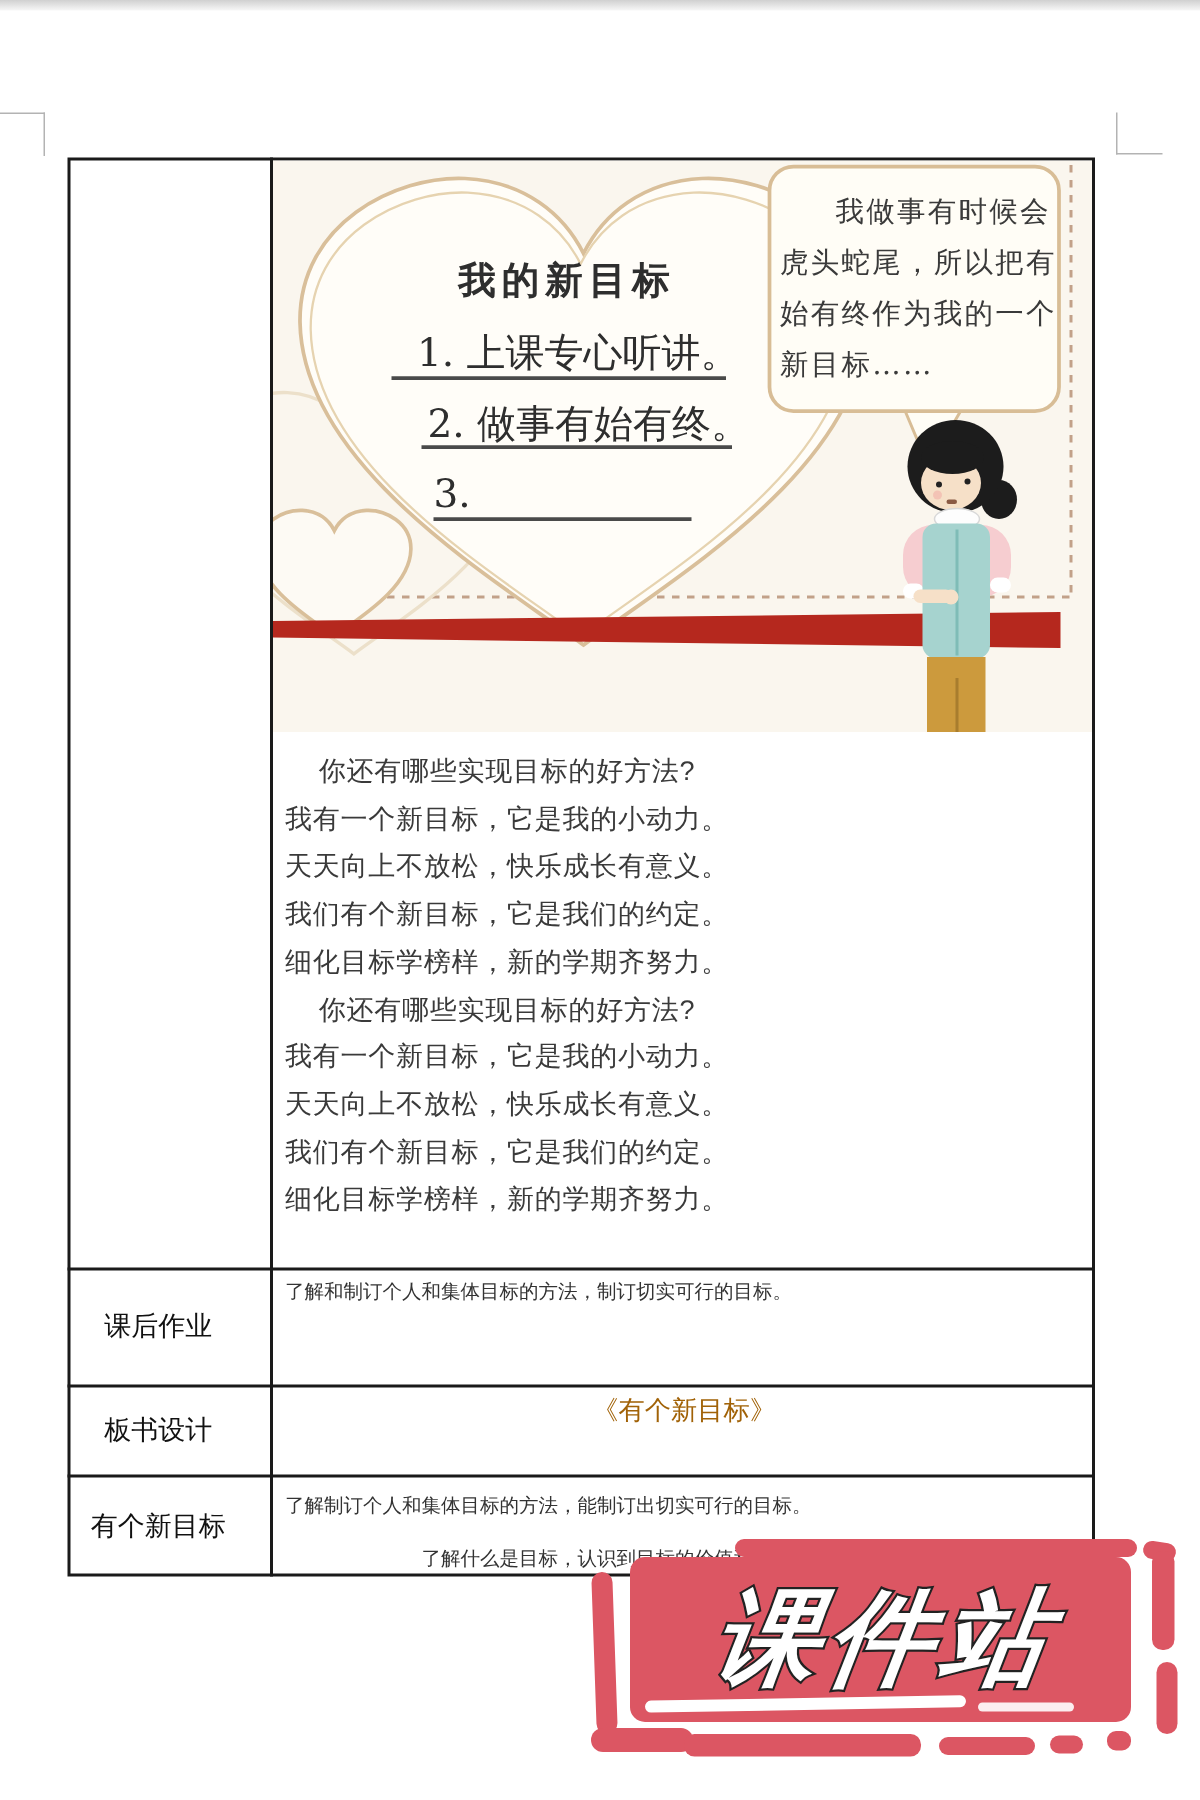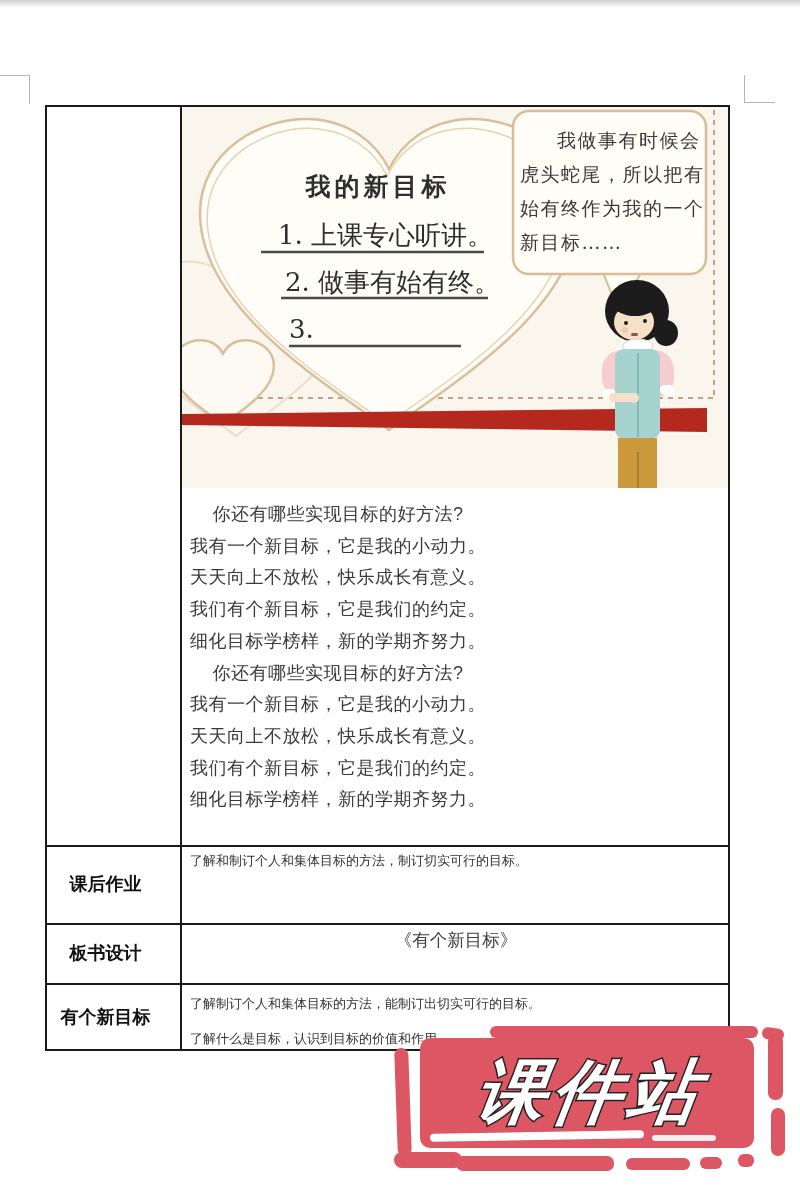--- a/index.html
+++ b/index.html
@@ -8,25 +8,25 @@
     font-family:"Liberation Sans",sans-serif;color:#3a3a3a;
   }
   .abs{position:absolute;}
   .top-strip{left:0;top:0;width:800px;height:7px;background:linear-gradient(#d0d0d0,#f7f7f7);}
   .crop-tl{left:0;top:75px;width:29px;height:28px;border-top:1px solid #b3b3b3;border-right:1px solid #b3b3b3;}
   .crop-tr{left:744px;top:75px;width:30px;height:27px;border-left:1px solid #b3b3b3;border-bottom:1px solid #b3b3b3;}
   .tbl-outer{left:45px;top:105px;width:685px;height:946px;border:2px solid #1a1a1a;box-sizing:border-box;}
   .vline{left:180px;top:105px;width:2px;height:946px;background:#1a1a1a;}
   .hline{left:45px;width:685px;height:2px;background:#1a1a1a;}
   .cell-label{left:47px;width:117px;display:flex;align-items:center;justify-content:center;
-    font-weight:bold;font-size:18px;color:#111;}
+    font-weight:normal;font-size:18px;color:#111;}
   .lyrics{left:190px;top:499px;font-size:18px;line-height:31.7px;letter-spacing:.5px;color:#3a3a3a;text-align:center;}
   .row-content{left:190px;font-size:13px;color:#333;}
-  .row-content-center{left:182px;width:548px;text-align:center;font-size:17.5px;color:#404040;}
-  .r4{line-height:35px;}
+  .row-content-center{left:182px;width:548px;text-align:center;font-size:17.5px;color:#a16207;}
+  .r4{line-height:35px;text-align:right;}
   svg text{font-family:"DejaVu Serif","Liberation Serif",serif;}
   .stamp-text{font-family:"Liberation Sans",sans-serif;}
 </style>
 </head>
 <body>
 
 <div class="abs top-strip"></div>
 <div class="abs crop-tl"></div>
 <div class="abs crop-tr"></div>
 

